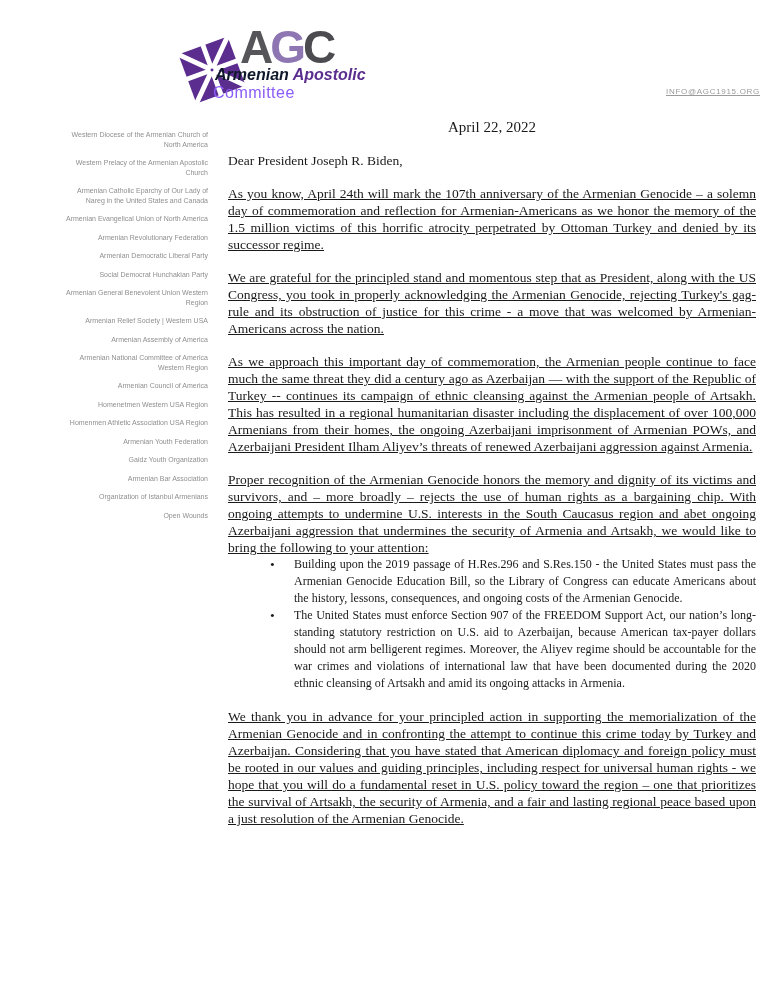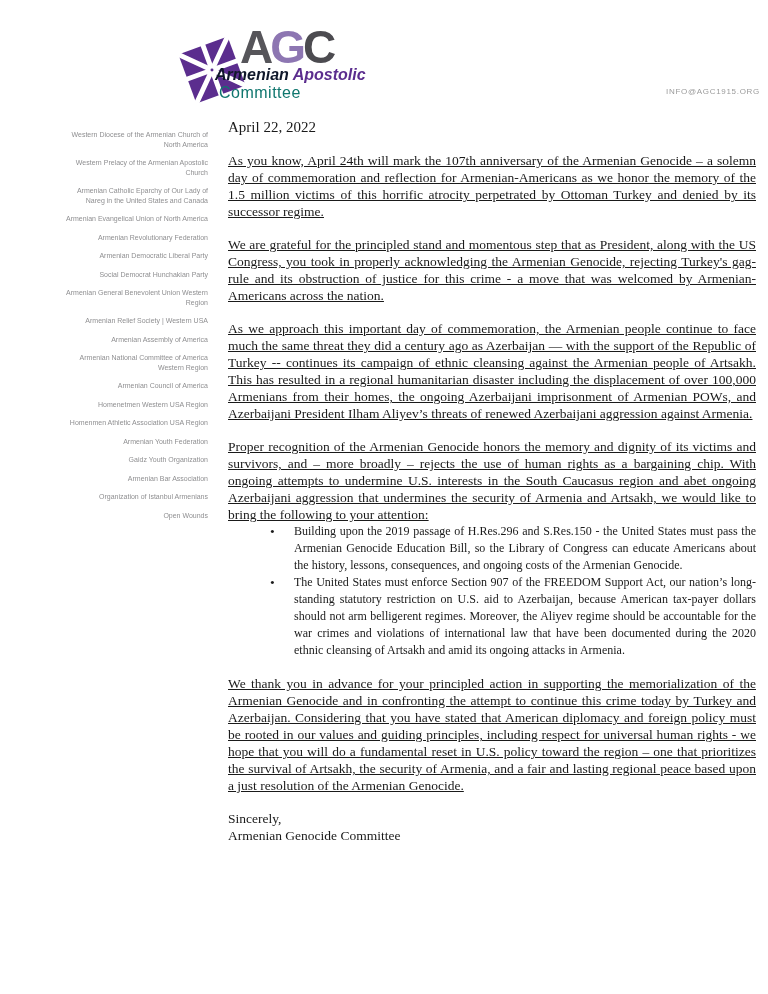--- a/index.html
+++ b/index.html
@@ -24,43 +24,43 @@
   .agc-acronym .l-g { color:#8d76b2; }
   .agc-acronym .l-c { color:#4c4b50; }
   .brand-line {
     position:absolute; left:167px; top:66px;
     font-family:"Liberation Sans", sans-serif;
     font-weight:bold; font-style:italic; font-size:16px; line-height:18px;
   }
   .brand-armenian { color:#0f172a; }
   .brand-genocide { color:#5b2d8e; }
   .brand-committee {
-    position:absolute; left:171px; top:84px;
+    position:absolute; left:165px; top:84px;
     font-family:"Liberation Sans", sans-serif;
-    font-size:16px; color:#0f766e; letter-spacing:0.5px;
+    font-size:16px; color:#8b5cf6; letter-spacing:0.5px;
   }
   .contact-email {
     position:absolute; left:380px; top:87px; width:332px;
     text-align:right;
     font-family:"Liberation Sans", sans-serif;
-    font-size:8px; letter-spacing:0.7px; color:#9b9b9b;
+    font-size:8px; letter-spacing:0.7px; color:#9b9b9b;text-decoration:underline;
   }
 
   
   .sidebar {
     position:absolute; left:10px; top:130px; width:150px;
     font-family:"Liberation Sans", sans-serif;
     font-size:7px; line-height:9.5px; color:#8f8f91;
     text-align:right;
   }
   .sidebar .member { margin-bottom:9px; }
 
   
   .main { position:absolute; left:180px; top:118px; width:528px; }
-  .letter-date { text-align:left; font-size:15px; line-height:18px; margin-bottom:16px; }
+  .letter-date { text-align:center; font-size:15px; line-height:18px; margin-bottom:16px; }
   .salutation { font-size:13.5px; line-height:17px; }
   .para {
     font-size:13.5px; line-height:17px;
     text-align:justify; margin-top:16px;text-decoration:underline;
   }
   ul.points { list-style:none; margin:0; }
   ul.points li {
     position:relative;
     font-size:12px; line-height:17px;
     text-align:justify;
@@ -123,32 +123,29 @@
     <div class="member">Armenian Youth Federation</div>
     <div class="member">Gaidz Youth Organization</div>
     <div class="member">Armenian Bar Association</div>
     <div class="member">Organization of Istanbul Armenians</div>
     <div class="member">Open Wounds</div>
   </div>
 
   <div class="main">
     <div class="letter-date">April 22, 2022</div>
 
+    <div class="salutation">Dear President Joseph R. Biden,</div>
 
     <p class="para">As you know, April 24th will mark the 107th anniversary of the Armenian Genocide – a solemn day of commemoration and reflection for Armenian-Americans as we honor the memory of the 1.5 million victims of this horrific atrocity perpetrated by Ottoman Turkey and denied by its successor regime.</p>
     <p class="para">We are grateful for the principled stand and momentous step that as President, along with the US Congress, you took in properly acknowledging the Armenian Genocide, rejecting Turkey's gag-rule and its obstruction of justice for this crime - a move that was welcomed by Armenian-Americans across the nation.</p>
     <p class="para">As we approach this important day of commemoration, the Armenian people continue to face much the same threat they did a century ago as Azerbaijan — with the support of the Republic of Turkey -- continues its campaign of ethnic cleansing against the Armenian people of Artsakh. This has resulted in a regional humanitarian disaster including the displacement of over 100,000 Armenians from their homes, the ongoing Azerbaijani imprisonment of Armenian POWs, and Azerbaijani President Ilham Aliyev’s threats of renewed Azerbaijani aggression against Armenia.</p>
     <p class="para">Proper recognition of the Armenian Genocide honors the memory and dignity of its victims and survivors, and – more broadly – rejects the use of human rights as a bargaining chip. With ongoing attempts to undermine U.S. interests in the South Caucasus region and abet ongoing Azerbaijani aggression that undermines the security of Armenia and Artsakh, we would like to bring the following to your attention:</p>
 
     <ul class="points">
       <li>Building upon the 2019 passage of H.Res.296 and S.Res.150 - the United States must pass the Armenian Genocide Education Bill, so the Library of Congress can educate Americans about the history, lessons, consequences, and ongoing costs of the Armenian Genocide.</li>
       <li>The United States must enforce Section 907 of the FREEDOM Support Act, our nation’s long-standing statutory restriction on U.S. aid to Azerbaijan, because American tax-payer dollars should not arm belligerent regimes. Moreover, the Aliyev regime should be accountable for the war crimes and violations of international law that have been documented during the 2020 ethnic cleansing of Artsakh and amid its ongoing attacks in Armenia.</li>
     </ul>
 
     <p class="para">We thank you in advance for your principled action in supporting the memorialization of the Armenian Genocide and in confronting the attempt to continue this crime today by Turkey and Azerbaijan. Considering that you have stated that American diplomacy and foreign policy must be rooted in our values and guiding principles, including respect for universal human rights - we hope that you will do a fundamental reset in U.S. policy toward the region – one that prioritizes the survival of Artsakh, the security of Armenia, and a fair and lasting regional peace based upon a just resolution of the Armenian Genocide.</p>
 
-    <div class="signoff-block">
-      <div>Sincerely,</div>
-      <div>Armenian Genocide Committee</div>
-    </div>
   </div>
 
 </div>
 
 </body></html>

